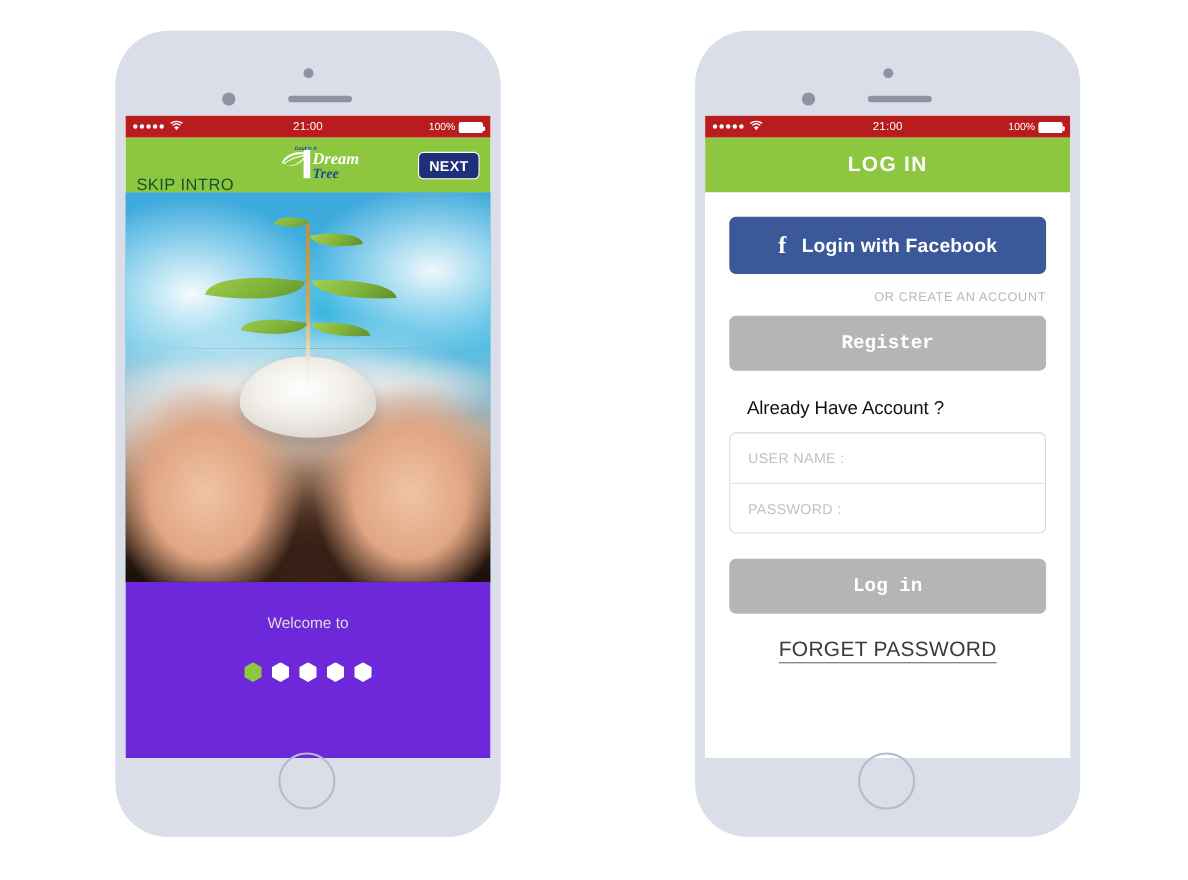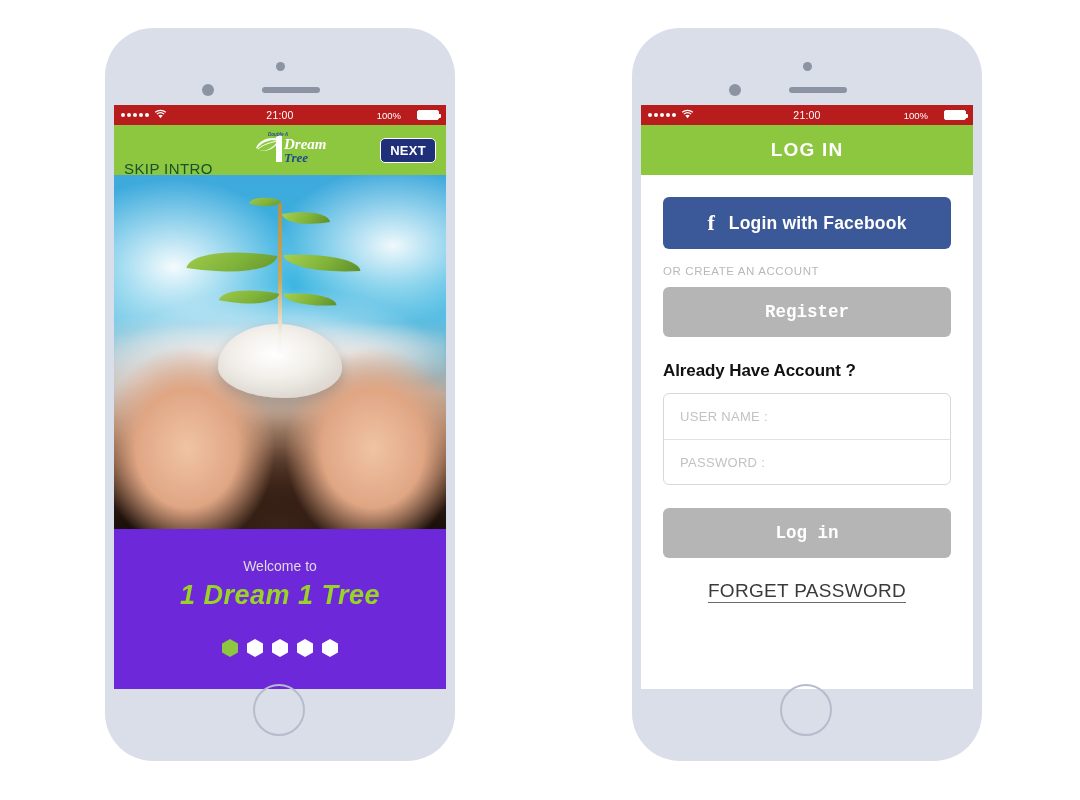--- a/index.html
+++ b/index.html
@@ -102,22 +102,22 @@
     position: absolute;
     left: 0; right: 0;
     text-align: center;
     font-size: 10.5px;
     color: #ffffff;
     letter-spacing: .2px;
   }
   .sb-right {
     margin-left: auto;
     display: flex;
-    align-items: flex-start;
-    gap: 16px;
+    align-items: flex-end;
+    gap: 3px;
     font-size: 9.5px;
     position: relative;
     z-index: 2;
   }
   .battery {
     width: 22px; height: 10px;
     border: 1px solid #ffffff;
     border-radius: 2px;
     position: relative;
     box-sizing: border-box;
@@ -317,21 +317,21 @@
     font-size: 22px;
     line-height: 1;
   }
   .fb-label {
     color: #ffffff;
     font-size: 17.5px;
     font-weight: bold;
     letter-spacing: .2px;
   }
   .or-create {
-    text-align: left;
+    text-align: right;
     color: #b9b9b9;
     font-size: 11.5px;
     letter-spacing: .6px;
     margin: 16px 0 10px;
   }
   .gray-btn {
     background: #b5b5b5;
     border-radius: 6px;
     height: 50px;
     display: flex;
@@ -341,22 +341,22 @@
   }
   .gray-btn span {
     color: #ffffff;
     font-size: 17.5px;
     font-weight: bold;
     font-family: Liberation Mono, monospace;
   }
   .already {
     color: #111111;
     font-size: 17px;
-    font-weight: bold;
-    margin: 24px 0 12px;
+    font-weight: normal;
+    margin: 24px 16px 12px;
     letter-spacing: -.1px;
   }
   .form-box {
     border: 1px solid #d8d8d8;
     border-radius: 6px;
     overflow: hidden;
   }
   .form-row {
     height: 45px;
     display: flex;
@@ -457,21 +457,20 @@
       <div class="leaf l1"></div>
       <div class="leaf l2"></div>
       <div class="leaf l3"></div>
       <div class="leaf l4"></div>
       <div class="leaf l5"></div>
       <div class="leaf l6"></div>
     </div>
 
     <div class="intro-footer">
       <div class="welcome-to">Welcome to</div>
-      <div class="brand-title">1 Dream 1 Tree</div>
       <div class="dots">
         <span class="hexdot active"></span>
         <span class="hexdot"></span>
         <span class="hexdot"></span>
         <span class="hexdot"></span>
         <span class="hexdot"></span>
       </div>
     </div>
 
   </div>

